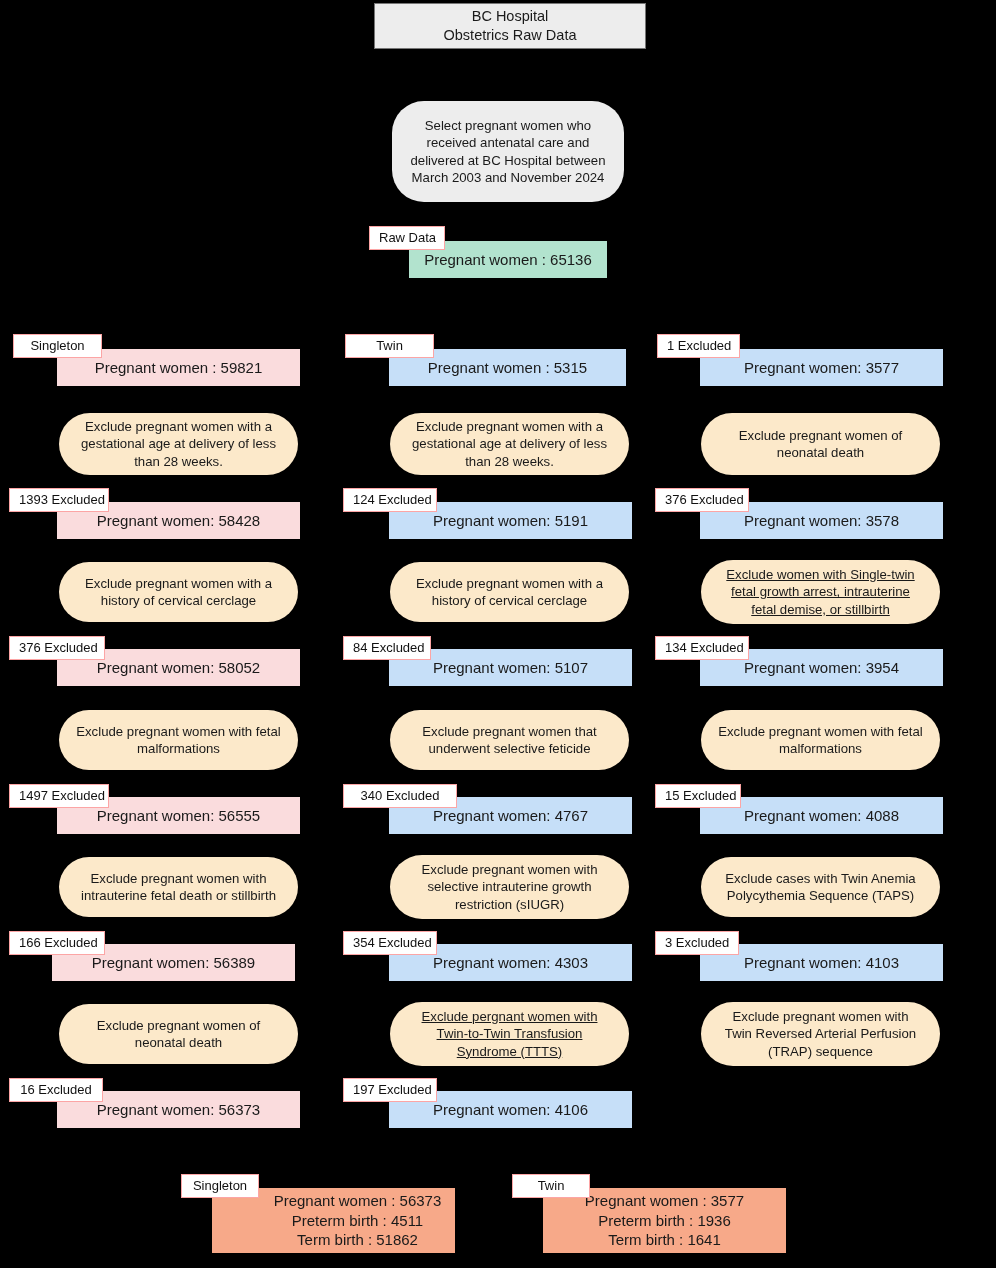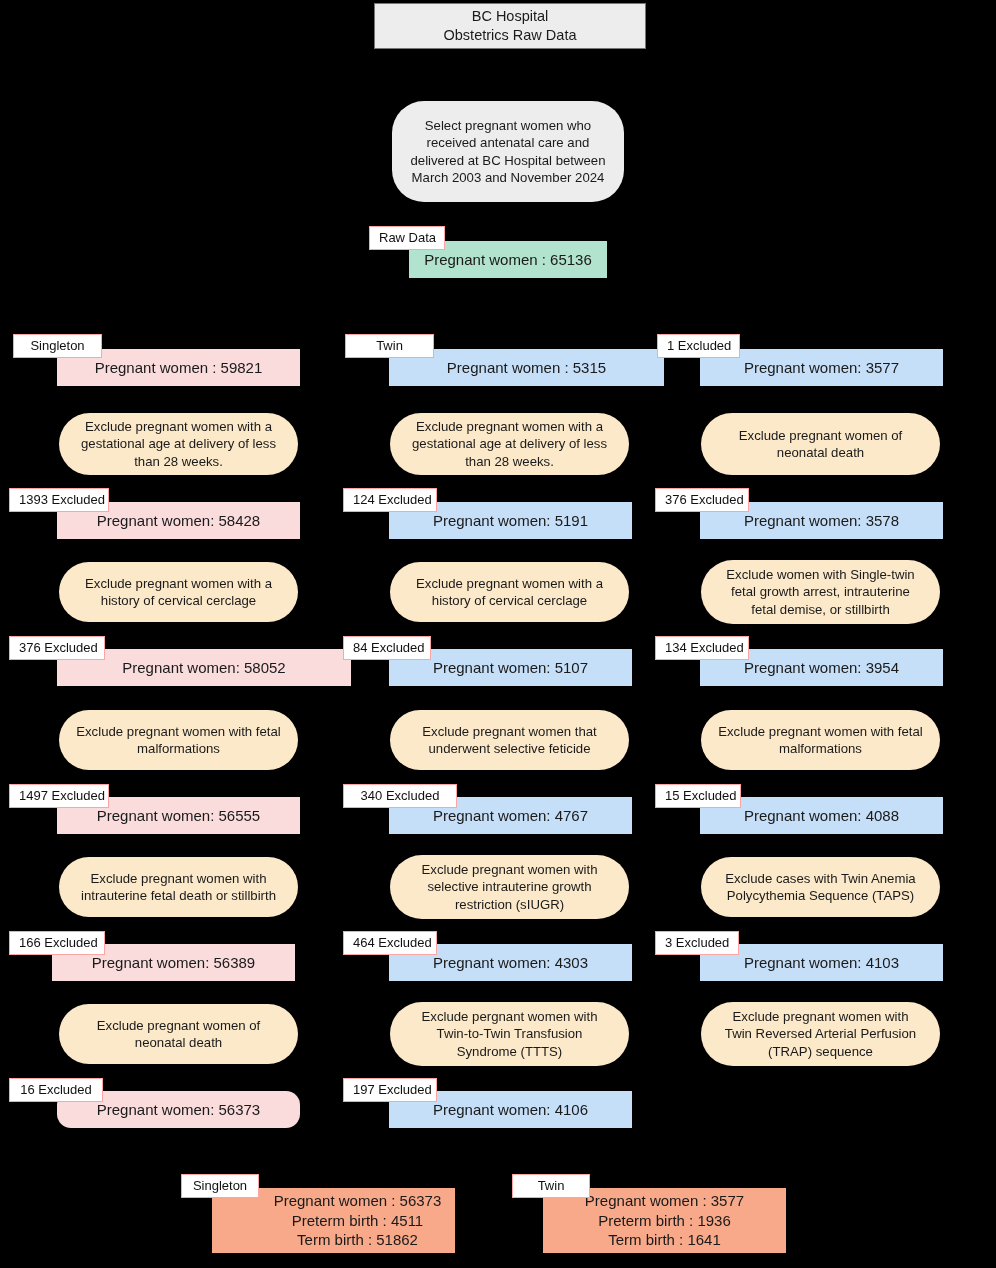--- a/index.html
+++ b/index.html
@@ -108,21 +108,21 @@
   <span>Pregnant women:  58428</span>
 </div>
 
 <div class="node capsule capsule-cream" style="left:59px; top:562px; width:239px; height:60px;">
   <span>Exclude pregnant women with a
 history of cervical cerclage</span>
 </div>
 <div class="tag" style="left:9px; top:636px; width:96px;">
   <span>376 Excluded</span>
 </div>
-<div class="node count count-pink" style="left:57px; top:649px; width:294px; height:37px;">
+<div class="node count count-pink" style="left:57px; top:649px; width:243px; height:37px;">
   <span>Pregnant women:  58052</span>
 </div>
 
 <div class="node capsule capsule-cream" style="left:59px; top:710px; width:239px; height:60px;">
   <span>Exclude pregnant women with fetal
 malformations</span>
 </div>
 <div class="tag" style="left:9px; top:784px; width:100px;">
   <span>1497 Excluded</span>
 </div>
@@ -141,28 +141,28 @@
   <span>Pregnant women:  56389</span>
 </div>
 
 <div class="node capsule capsule-cream" style="left:59px; top:1004px; width:239px; height:60px;">
   <span>Exclude pregnant women of
 neonatal death</span>
 </div>
 <div class="tag" style="left:9px; top:1078px; width:94px;">
   <span>16 Excluded</span>
 </div>
-<div class="node count count-pink" style="left:57px; top:1091px; width:243px; height:37px;border-radius:14px;">
+<div class="node count count-pink" style="left:57px; top:1091px; width:243px; height:37px;">
   <span>Pregnant women:  56373</span>
 </div>
 
 <div class="tag" style="left:345px; top:334px; width:89px;">
   <span>Twin</span>
 </div>
-<div class="node count count-blue" style="left:389px; top:349px; width:275px; height:37px;">
+<div class="node count count-blue" style="left:389px; top:349px; width:237px; height:37px;">
   <span>Pregnant women :  5315</span>
 </div>
 
 <div class="node capsule capsule-cream" style="left:390px; top:413px; width:239px; height:62px;">
   <span>Exclude pregnant women with a
 gestational age at delivery of less
 than 28 weeks.</span>
 </div>
 <div class="tag" style="left:343px; top:488px; width:94px;">
   <span>124 Excluded</span>
@@ -192,27 +192,27 @@
 <div class="node count count-blue" style="left:389px; top:797px; width:243px; height:37px;">
   <span>Pregnant women:  4767</span>
 </div>
 
 <div class="node capsule capsule-cream" style="left:390px; top:855px; width:239px; height:64px;">
   <span>Exclude pregnant women with
 selective intrauterine growth
 restriction (sIUGR)</span>
 </div>
 <div class="tag" style="left:343px; top:931px; width:94px;">
-  <span>464 Excluded</span>
+  <span>354 Excluded</span>
 </div>
 <div class="node count count-blue" style="left:389px; top:944px; width:243px; height:37px;">
   <span>Pregnant women:  4303</span>
 </div>
 
-<div class="node capsule capsule-cream" style="left:390px; top:1002px; width:239px; height:64px;">
+<div class="node capsule capsule-cream" style="left:390px; top:1002px; width:239px; height:64px;text-decoration:underline;">
   <span>Exclude pergnant women with
 Twin-to-Twin Transfusion
 Syndrome (TTTS)</span>
 </div>
 <div class="tag" style="left:343px; top:1051px; width:94px; top:1078px;">
   <span>197 Excluded</span>
 </div>
 <div class="node count count-blue" style="left:389px; top:1091px; width:243px; height:37px;">
   <span>Pregnant women:  4106</span>
 </div>
@@ -228,21 +228,21 @@
   <span>Exclude pregnant women of
 neonatal death</span>
 </div>
 <div class="tag" style="left:655px; top:488px; width:94px;">
   <span>376 Excluded</span>
 </div>
 <div class="node count count-blue" style="left:700px; top:502px; width:243px; height:37px;">
   <span>Pregnant women:  3578</span>
 </div>
 
-<div class="node capsule capsule-cream" style="left:701px; top:560px; width:239px; height:64px;">
+<div class="node capsule capsule-cream" style="left:701px; top:560px; width:239px; height:64px;text-decoration:underline;">
   <span>Exclude  women with Single-twin
 fetal growth arrest, intrauterine
 fetal demise, or stillbirth</span>
 </div>
 <div class="tag" style="left:655px; top:636px; width:94px;">
   <span>134 Excluded</span>
 </div>
 <div class="node count count-blue" style="left:700px; top:649px; width:243px; height:37px;">
   <span>Pregnant women:  3954</span>
 </div>

